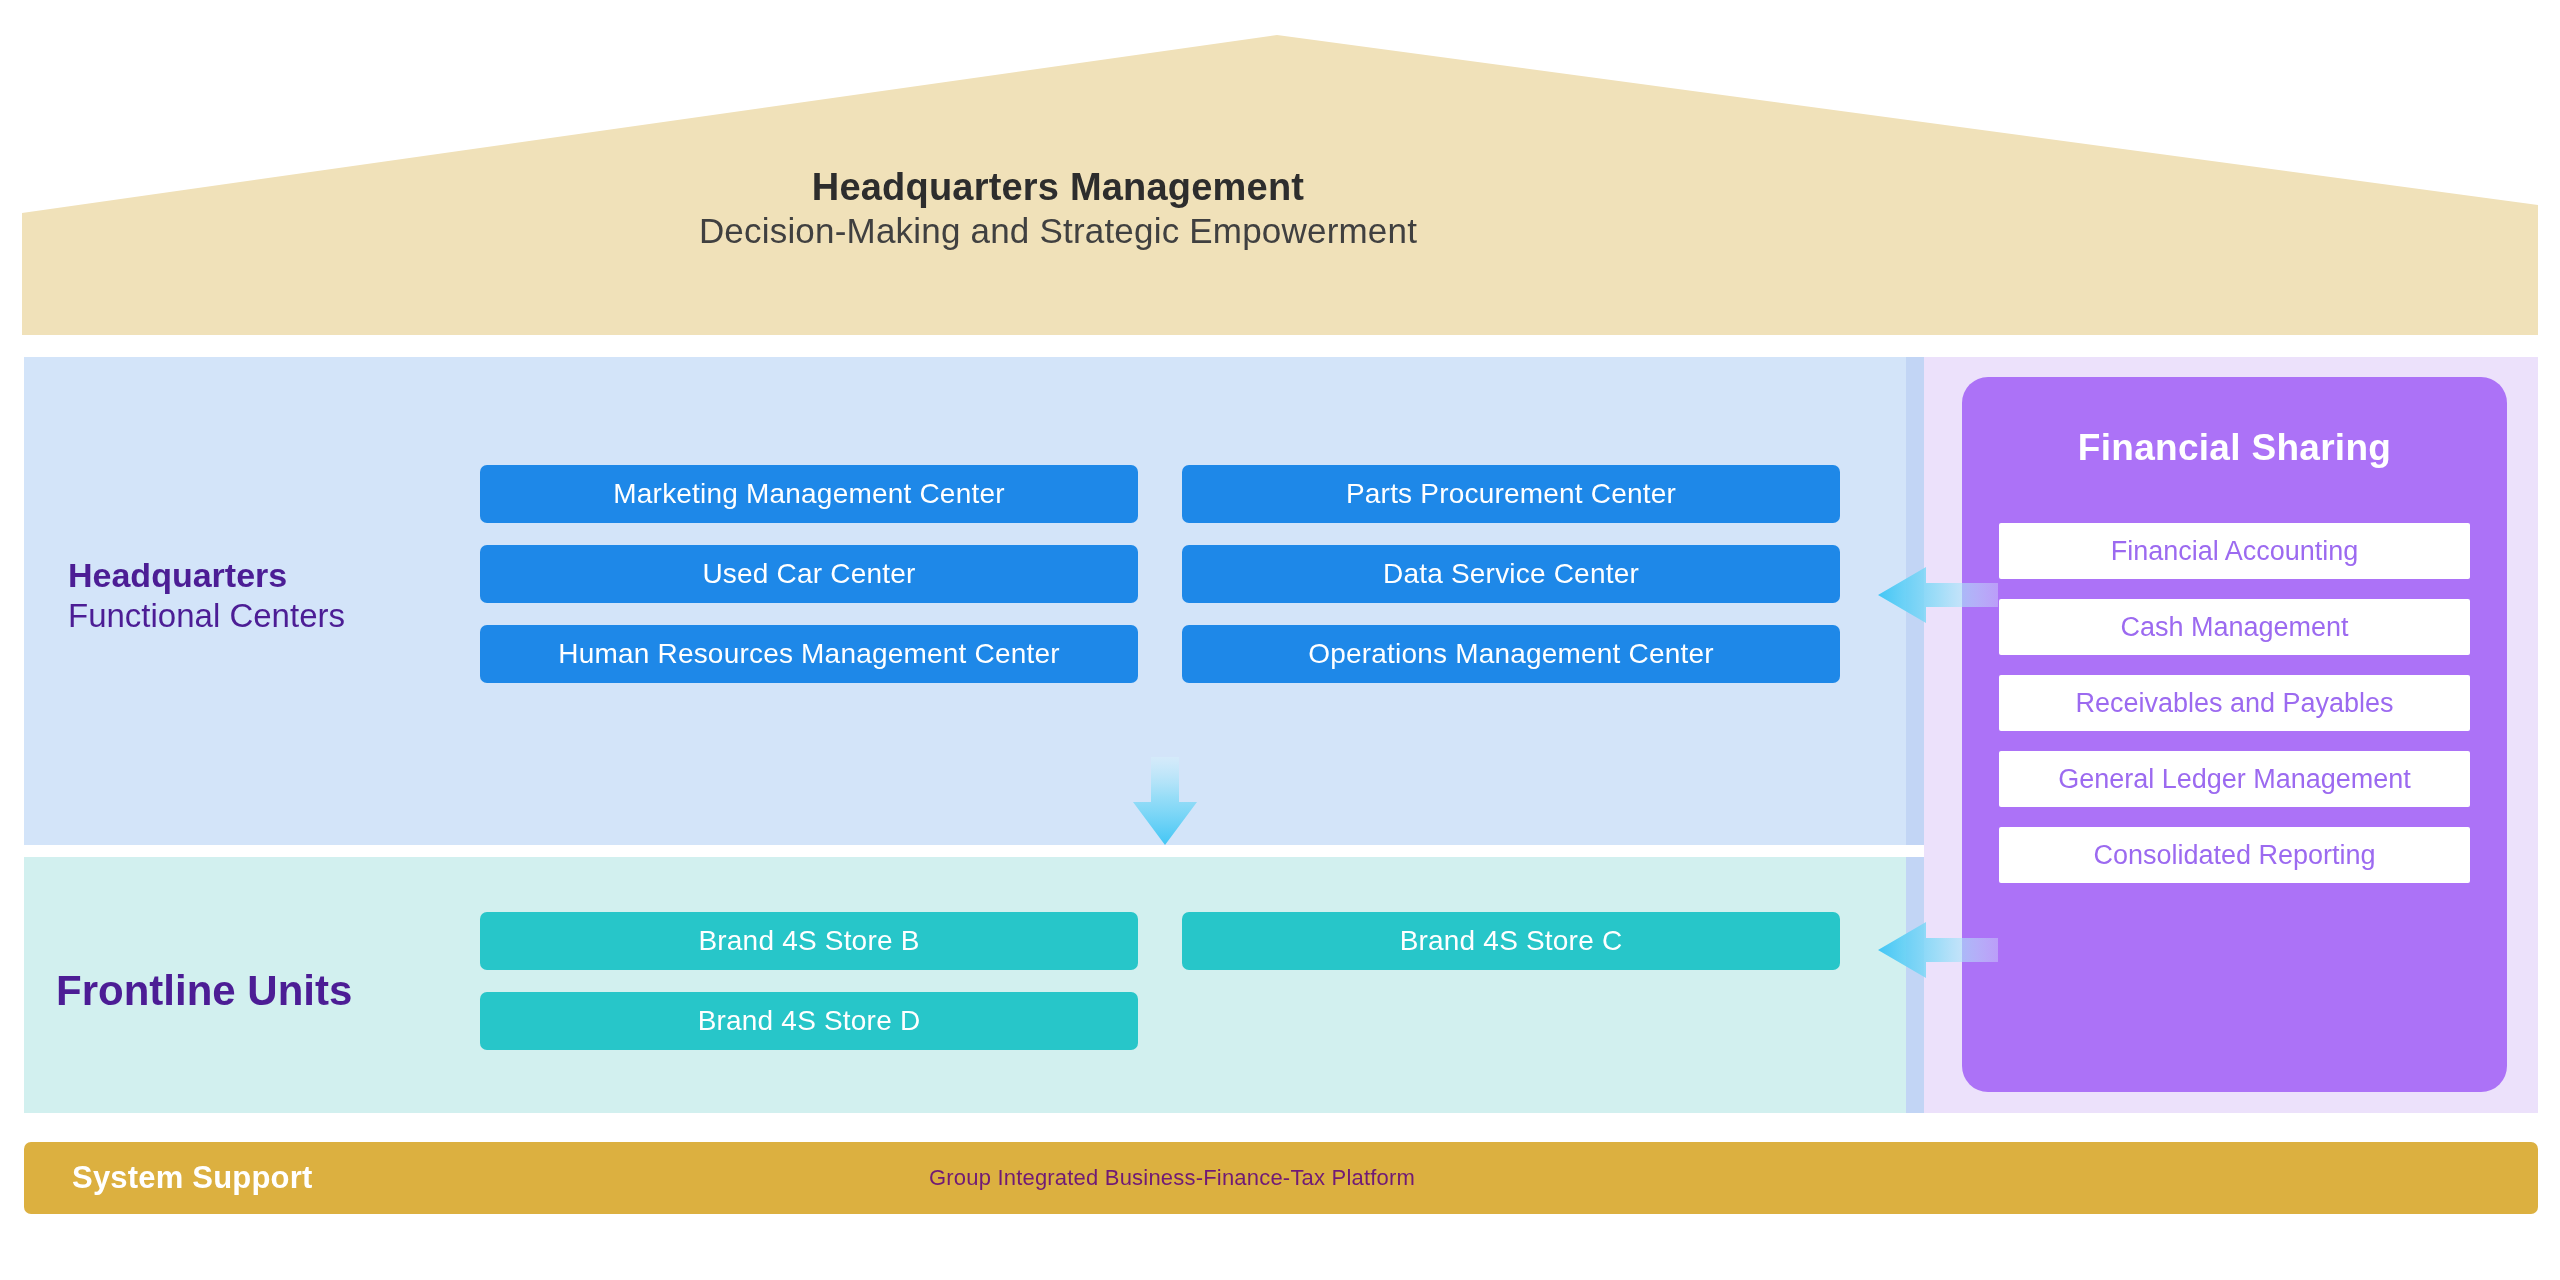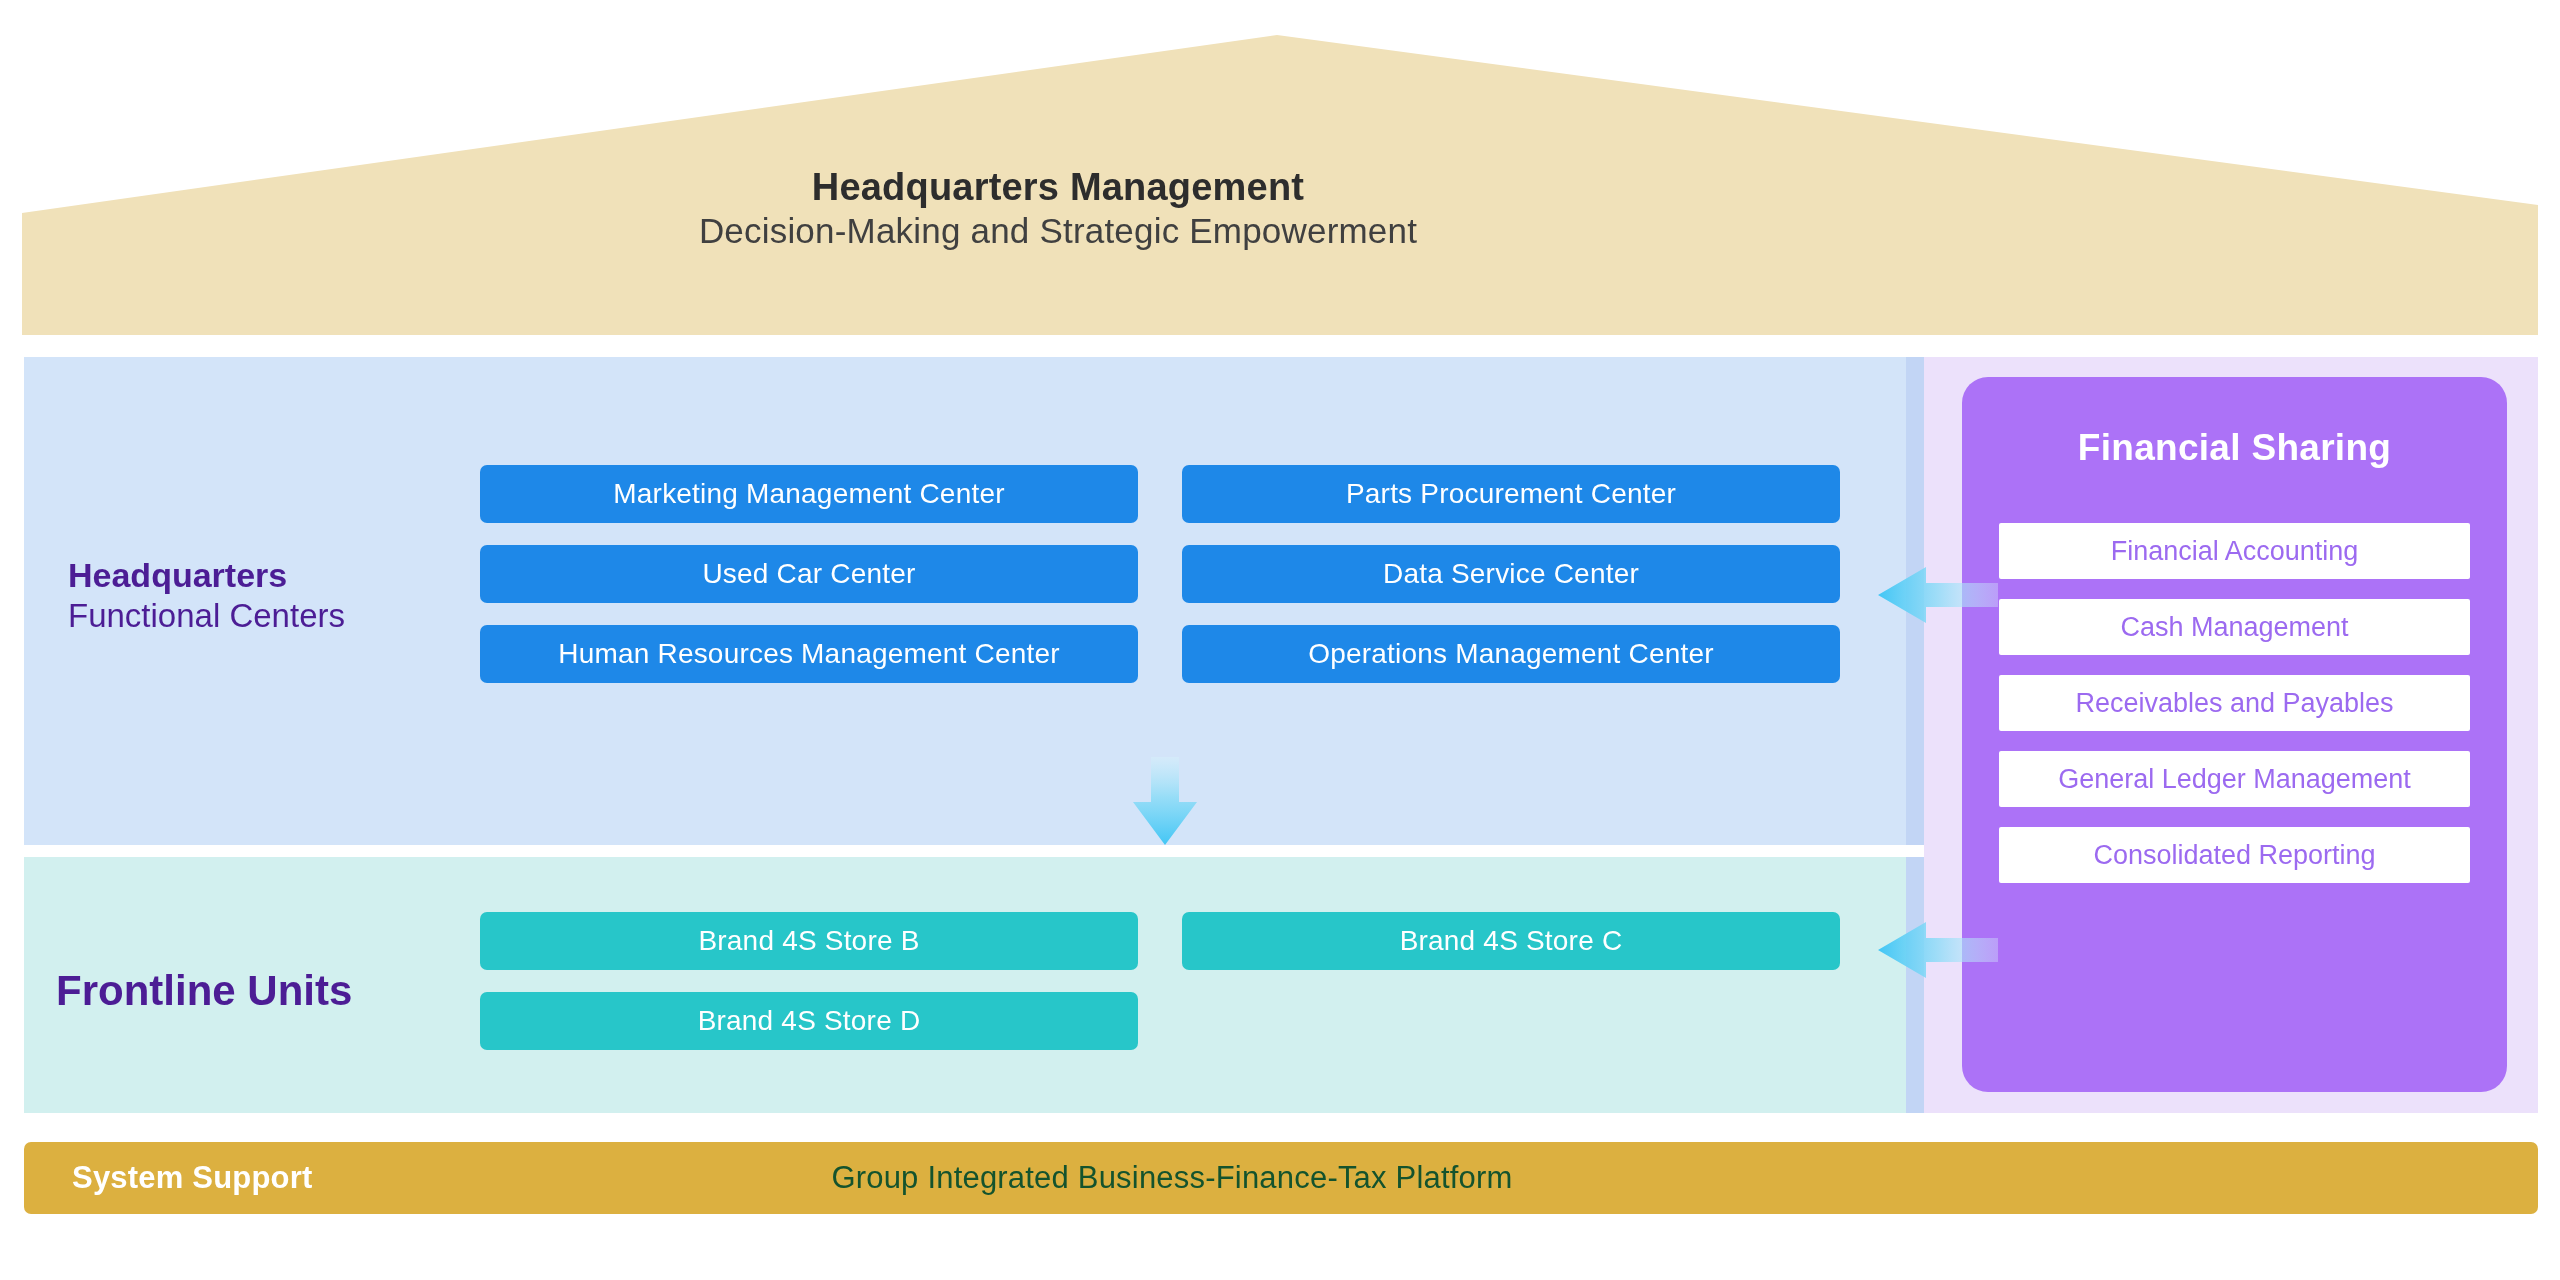--- a/index.html
+++ b/index.html
@@ -83,21 +83,21 @@
     position:absolute; left:24px; top:1142px; width:2514px; height:72px;
     background:#dcb040; border-radius:7px;
   }
   .sys-bar .sys-title {
     position:absolute; left:48px; top:0; height:72px; display:flex; align-items:center;
     color:#ffffff; font-size:31px; font-weight:bold; letter-spacing:.2px;
   }
   .sys-bar .sys-sub {
     position:absolute; left:0; top:0; width:2296px; height:72px;
     display:flex; align-items:center; justify-content:center;
-    color:#14532d; font-size:31px; font-weight:normal; letter-spacing:.2px;
+    color:#701a75; font-size:22px; font-weight:normal; letter-spacing:.2px;
   }
 </style>
 </head>
 <body>
 
 <div class="canvas">
 
   <div class="roof-wrap">
     <svg class="roof-svg" viewBox="0 0 2560 340" preserveAspectRatio="none">
       <polygon points="1277,35 2538,205 2538,335 22,335 22,213" fill="#f0e1b9"></polygon>

